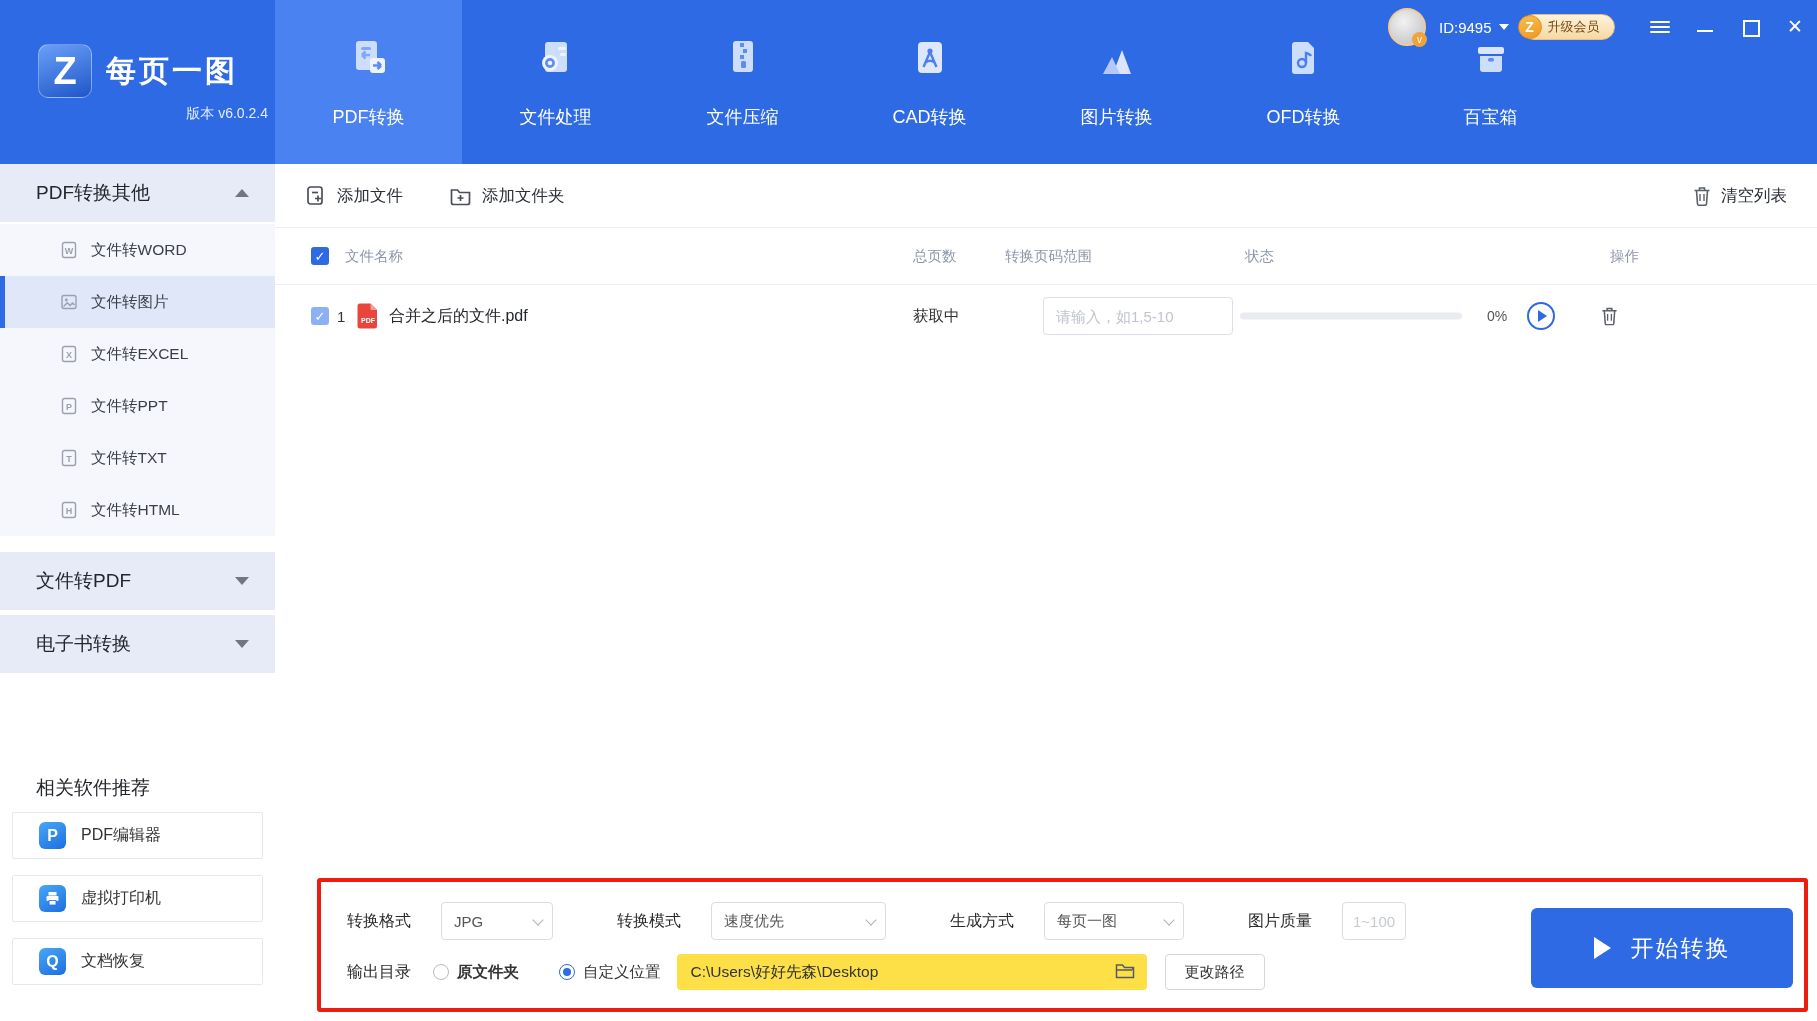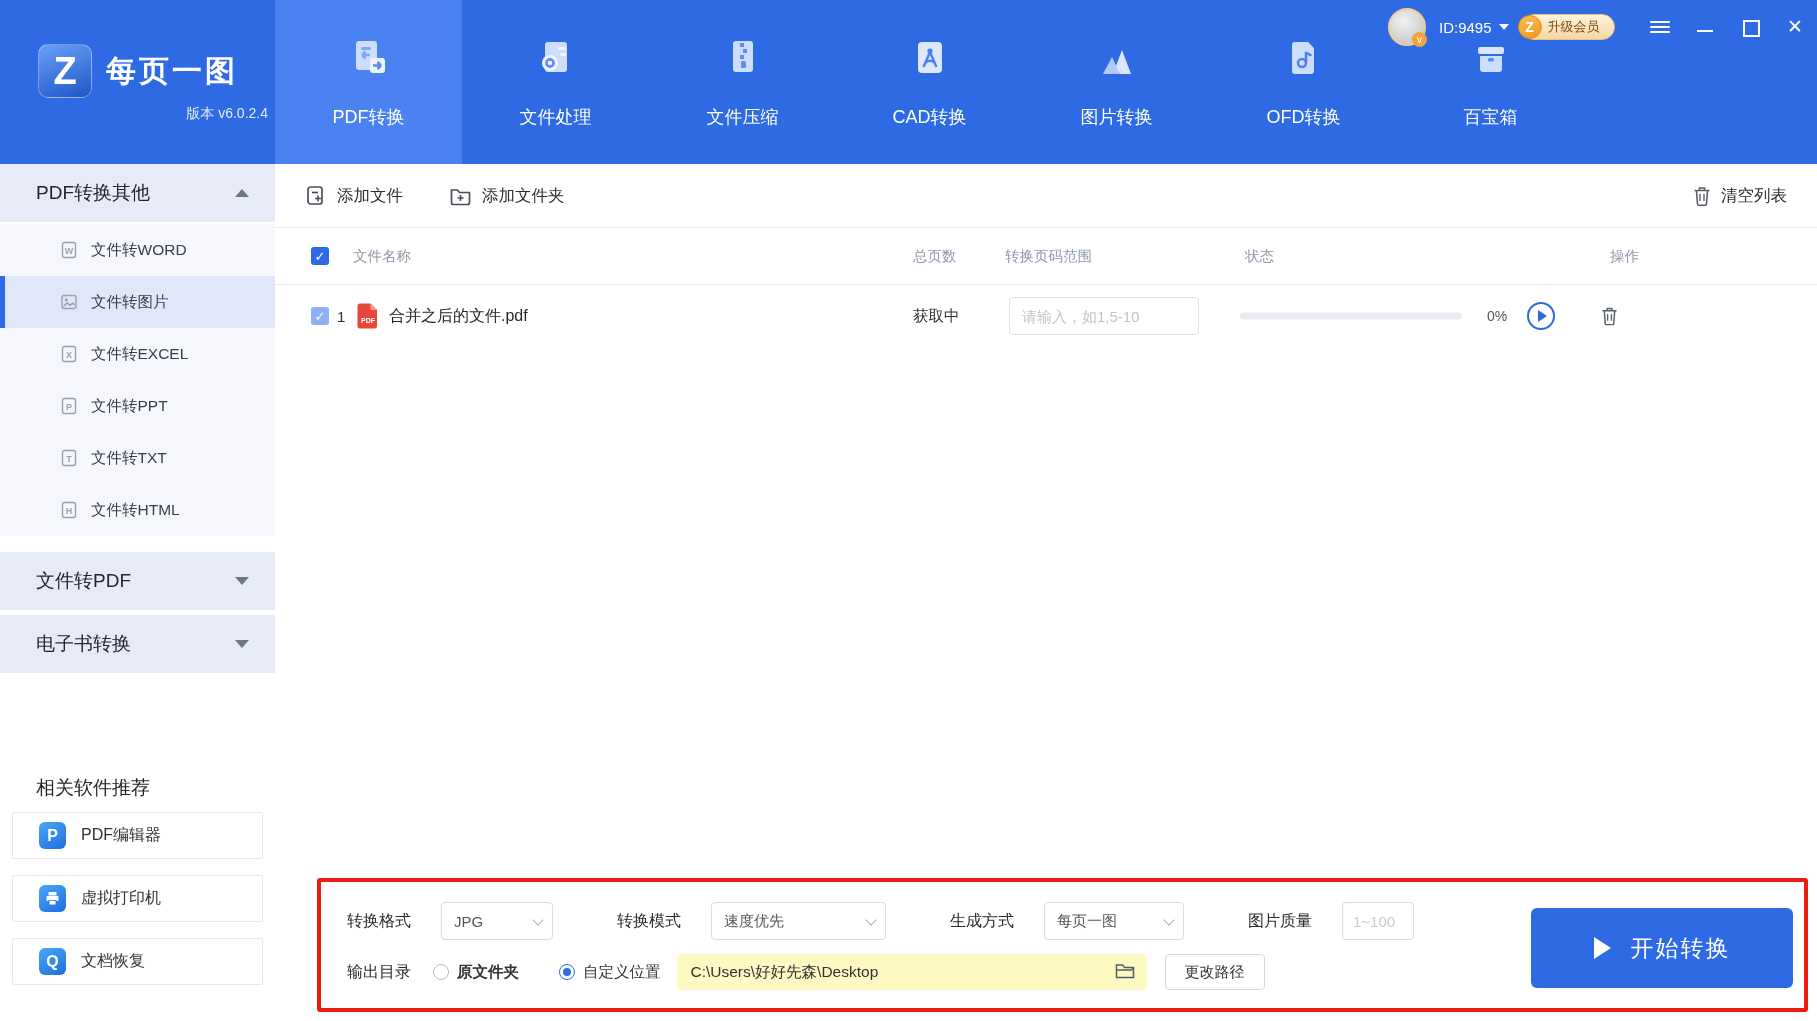--- a/index.html
+++ b/index.html
@@ -74,52 +74,52 @@
 
   .thead { height:57px; position:relative; border-bottom:1px solid #ebedf2; color:#8d97a8; font-size:14.5px; }
   .thead span, .thead .cb { position:absolute; top:50%; transform:translateY(-50%); }
   .frow { height:62px; position:relative; }
   .frow > * { position:absolute; top:50%; transform:translateY(-50%); }
 
   .cb { width:18px; height:18px; border-radius:3px; background:#2d6ae3; color:#fff; font-size:13px;
     display:flex; align-items:center; justify-content:center; cursor:pointer; }
   .cb.light { background:#8cb0f2; }
 
-  .range-input { left:734px; width:190px; height:38px; border:1px solid #dcdfe6; border-radius:4px;
+  .range-input { left:768px; width:190px; height:38px; border:1px solid #dcdfe6; border-radius:4px;
     padding:0 12px; font-size:15px; color:#333; outline:none; font-family:inherit; }
   .range-input::placeholder { color:#c0c4cc; }
   .progress-track { left:965px; width:222px; height:7px; border-radius:4px; background:#e9ebf1; }
   .progress-fill { height:100%; width:0%; background:#2d6ae3; border-radius:4px; }
   .pct { left:1212px; font-size:14px; color:#555; }
   .play-btn { left:1252px; width:28px; height:28px; border:2px solid #2d6ae3; border-radius:50%;
     display:flex; align-items:center; justify-content:center; cursor:pointer; background:#fff; }
   .play-tri { width:0; height:0; border-top:6px solid transparent; border-bottom:6px solid transparent;
     border-left:9px solid #2d6ae3; margin-left:2px; }
 
   
   .settings { position:absolute; left:42px; top:714px; width:1491px; height:134px;
     border:4px solid #ed1c11; border-radius:3px; background:#fff; }
   .srow1 { position:absolute; left:26px; top:18px; height:42px; display:flex; align-items:center;gap:16px; }
   .srow2 { position:absolute; left:26px; top:70px; height:40px; display:flex; align-items:center; }
   .slabel { font-size:16px; color:#2b2b2b; white-space:nowrap; }
   .sel { position:relative; height:38px; border:1px solid #d9dce3; border-radius:4px; background:#fff;
     display:flex; align-items:center; padding:0 30px 0 12px; font-size:15px; color:#555; margin-left:14px; cursor:pointer; }
   .chev { position:absolute; right:10px; top:13px; width:8px; height:8px;
     border-right:1.6px solid #b0b4bc; border-bottom:1.6px solid #b0b4bc; transform:rotate(45deg); }
-  .qual-input { width:72px; height:38px; border:1px solid #d9dce3; border-radius:4px; margin-left:14px;
+  .qual-input { width:64px; height:38px; border:1px solid #d9dce3; border-radius:4px; margin-left:14px;
     padding:0 10px; font-size:15px; outline:none; font-family:inherit; }
   .qual-input::placeholder { color:#c6cad2; }
   .ml48 { margin-left:48px; } .ml22 { margin-left:22px;font-weight:bold; } .ml40 { margin-left:40px; }
   .radio { width:16px; height:16px; border-radius:50%; border:1.5px solid #b6bac2; margin-right:8px;
     display:inline-flex; align-items:center; justify-content:center; cursor:pointer; flex:none; }
   .radio.checked { border-color:#2d6ae3; }
   .radio.checked::after { content:""; width:8px; height:8px; border-radius:50%; background:#2d6ae3; }
   .radio-label { font-size:15.5px; color:#333; }
   .radio-group { display:flex; align-items:center; }
-  .path-box { width:470px; height:36px; background:#fef9c3; border-radius:4px; margin-left:16px;
+  .path-box { width:470px; height:36px; background:#fde047; border-radius:4px; margin-left:16px;
     display:flex; align-items:center; padding:0 14px; font-size:15.5px; color:#333; position:relative; cursor:text; }
   .path-folder { position:absolute; right:12px; top:8px; }
   .change-btn { width:100px; height:36px; border:1px solid #d4d7de; border-radius:4px; background:#fff;
     margin-left:18px; font-size:15px; color:#333; display:flex; align-items:center; justify-content:center; cursor:pointer; }
   .start-btn { position:absolute; right:11px; top:26px; width:262px; height:80px; background:#2d6ae3;
     border-radius:6px; color:#fff; font-size:23px; display:flex; align-items:center; justify-content:center;
     gap:20px; cursor:pointer; letter-spacing:2px; }
   .start-tri { width:0; height:0; border-top:11px solid transparent; border-bottom:11px solid transparent;
     border-left:17px solid #fff; }
 </style>
@@ -330,21 +330,21 @@
           <path d="M1.5,4.5 h15 M6.5,4 v-2 h5 v2" fill="none" stroke="#5a6068" stroke-width="1.6"></path>
           <path d="M3.5,4.5 l1,13.5 a1.5,1.5 0 0 0 1.5,1.3 h6 a1.5,1.5 0 0 0 1.5,-1.3 l1,-13.5" fill="none" stroke="#5a6068" stroke-width="1.6"></path>
           <path d="M7,8 v7 M11,8 v7" stroke="#5a6068" stroke-width="1.4"></path>
         </svg>
         <span>清空列表</span>
       </div>
     </div>
 
     <div class="thead">
       <div class="cb" style="left:36px">✓</div>
-      <span style="left:78px">文件名称</span>
+      <span style="left:70px">文件名称</span>
       <span style="left:638px">总页数</span>
       <span style="left:730px">转换页码范围</span>
       <span style="left:970px">状态</span>
       <span style="left:1335px">操作</span>
     </div>
 
     <div class="frow">
       <div class="cb light" style="left:36px">✓</div>
       <span style="left:62px; font-size:15px; color:#333;">1</span>
       <svg style="left:82px" width="22" height="26" viewBox="0 0 22 26">

